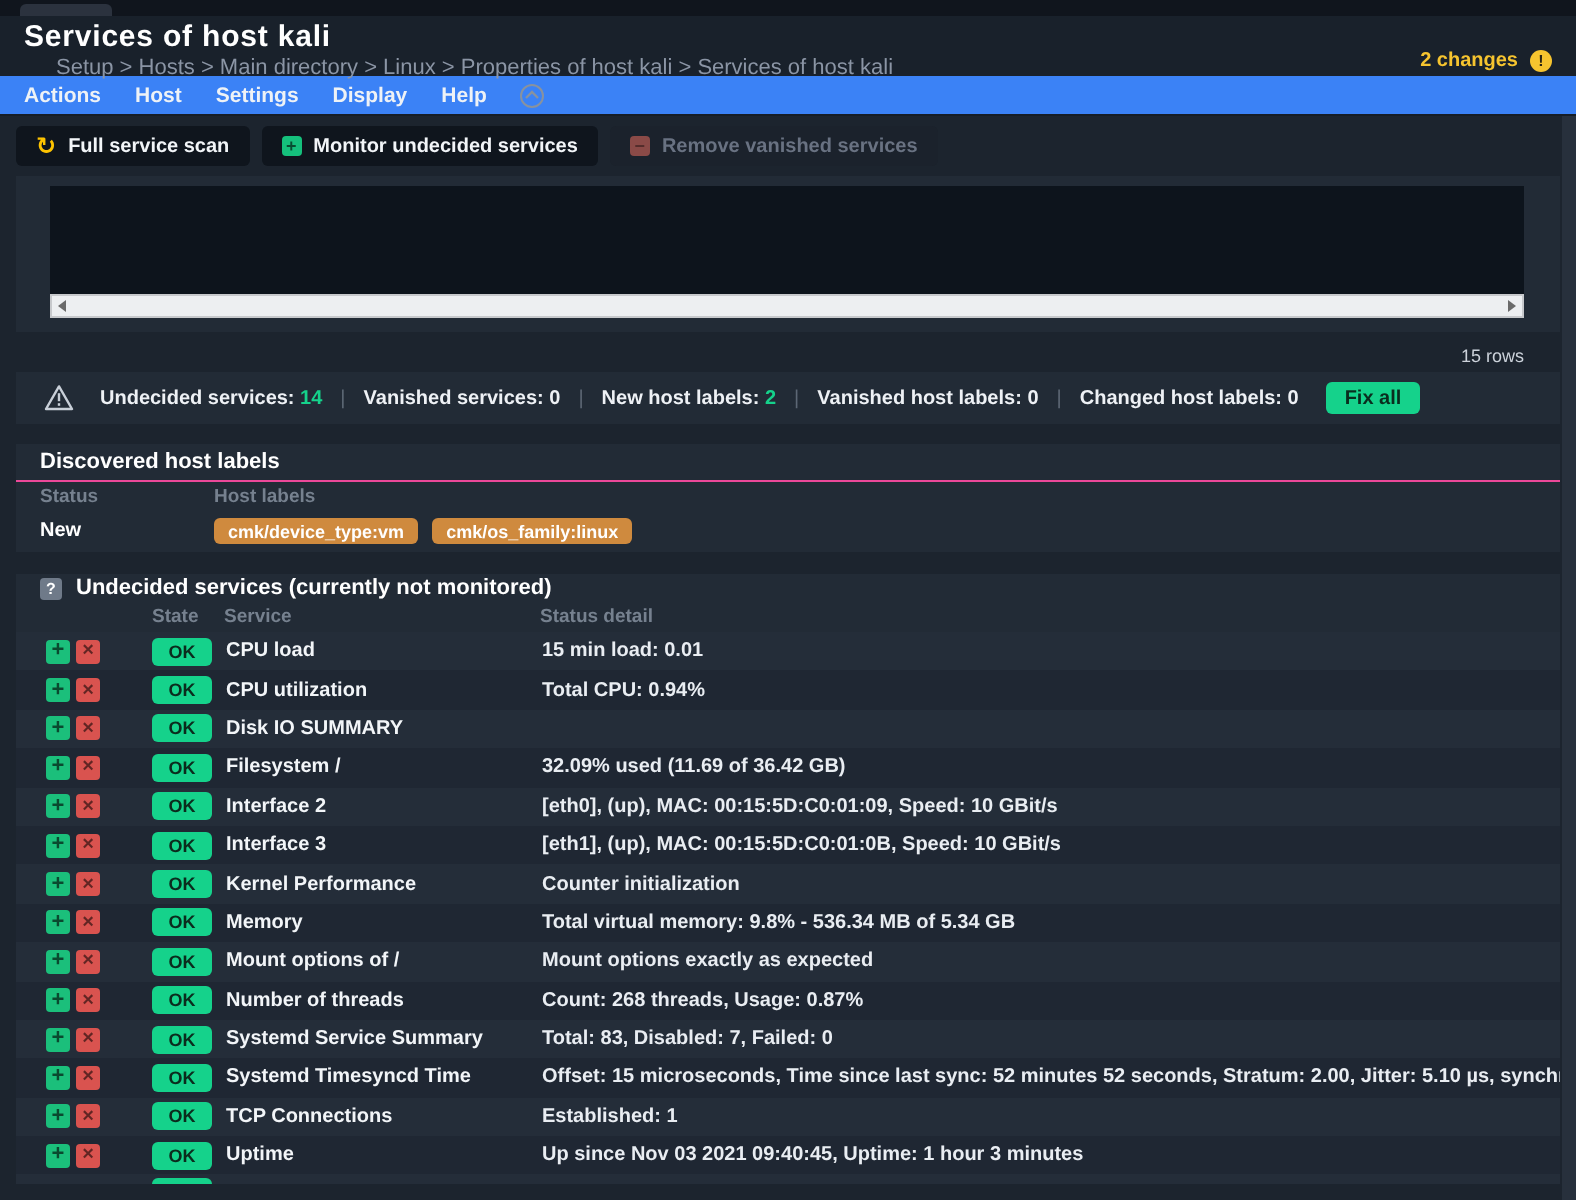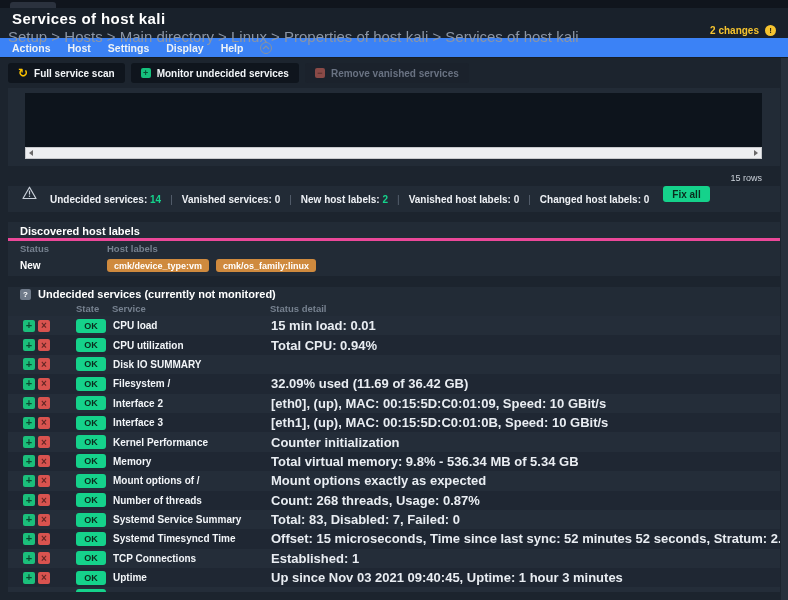--- a/index.html
+++ b/index.html
@@ -12,21 +12,21 @@
   }
   
   .top-strip { height:8px; background:#10151d; position:relative; }
   .browser-tab { position:absolute; left:10px; top:2px; width:46px; height:6px;
     background:#2b323e; border-radius:3px 3px 0 0; }
 
   
   .page-header { height:30px; background:#19212b; position:relative; }
   .page-title { position:absolute; left:12px; top:2px; font-size:15px; font-weight:bold;
     color:#ffffff; letter-spacing:.4px; }
-  .breadcrumb { position:absolute; left:8px; top:20px; font-size:15px; color:#8b95a5; }
+  .breadcrumb { position:absolute; left:28px; top:20px; font-size:11px; color:#8b95a5; }
   .changes-wrap { position:absolute; right:12px; top:17px; display:flex; align-items:center; gap:6px; }
   .changes-label { font-size:10px; font-weight:bold; color:#f6c42f; }
   .changes-icon { width:11px; height:11px; border-radius:50%; background:#f6c42f;
     color:#2a2413; font-size:8px; font-weight:bold; display:flex; align-items:center; justify-content:center; }
 
   
   .menubar { height:20px; background:#3b82f6; display:flex; align-items:center;
     padding-left:12px; gap:17px; border-bottom:1px solid #161d26; }
   .menu-item { font-size:10.5px; font-weight:bold; color:#eef2f6; cursor:default; }
   .collapse-btn { width:12px; height:12px; border:1px solid #88929f; border-radius:50%;
@@ -55,34 +55,34 @@
     border:1px solid #c7c9cc; display:flex; justify-content:space-between; align-items:center;
     padding:0 3px; }
   .arr { width:0; height:0; }
   .arr-left  { border-top:3px solid transparent; border-bottom:3px solid transparent; border-right:4px solid #6a6a6a; }
   .arr-right { border-top:3px solid transparent; border-bottom:3px solid transparent; border-left:4px solid #6a6a6a; }
   .rows-count { height:20px; line-height:24px; text-align:right; padding-right:26px;
     font-size:9px; color:#ccd2da; }
 
   
   .summary-bar { margin:0 8px; height:26px; background:#222b36; display:flex;
-    padding-left:14px; }
+    align-items:center; padding-left:14px; }
   .warn-icon { margin-right:13px; display:flex; }
   .sum-item { font-size:10px; font-weight:bold; color:#eef1f5; white-space:nowrap; }
   .sum-value { color:#eef1f5; }
   .sum-value.hl { color:#15d28b; }
   .sep { color:#5c6775; margin:0 9px; font-size:10px; }
   .fix-all { margin-left:14px; height:16px; background:#15d28b; color:#0a2d1e;
     border:none; border-radius:3px; padding:0 9px; font-size:10px; font-weight:bold;
     font-family:inherit; }
 
   
   .labels-section { margin:10px 8px 0; background:#222b36; }
   .sec-title { height:19px; line-height:18px; padding-left:12px; font-size:11px;
-    font-weight:bold; color:#ffffff; border-bottom:3px solid #ec4899; }
+    font-weight:bold; color:#ffffff; border-bottom:1px solid #ec4899; }
   .label-cols { display:grid; grid-template-columns:87px auto; height:14px;
     align-items:center; padding-left:12px; font-size:9.5px; font-weight:bold; color:#76818f; }
   .label-row { display:grid; grid-template-columns:87px auto; height:21px;
     align-items:center; padding-left:12px; }
   .status-new { font-size:10px; font-weight:bold; color:#ffffff; }
   .badges { display:flex; gap:7px; }
   .hl-badge { background:#cf8a3e; color:#ffffff; font-size:9px; font-weight:bold;
     padding:1.5px 7px; border-radius:3px; }
 
   
@@ -100,21 +100,21 @@
   .btn-add { width:12px; height:12px; background:#1bbf7b; border:none; border-radius:2px;
     color:rgba(0,0,0,.62); font-size:11px; font-weight:bold; line-height:11px; padding:0;
     font-family:inherit; }
   .btn-ignore { width:12px; height:12px; background:#d9534f; border:none; border-radius:2px;
     color:rgba(0,0,0,.55); font-size:10px; font-weight:bold; line-height:11px; padding:0;
     font-family:inherit; }
   .state-badge { width:30px; height:14px; background:#15d28b; border-radius:3px;
     color:#0b2b1d; font-size:9px; font-weight:bold; display:flex; align-items:center;
     justify-content:center; }
   .svc-name { font-size:10px; font-weight:bold; color:#f2f5f8; white-space:nowrap; }
-  .svc-detail { font-size:13px; font-weight:600; color:#e9edf2; white-space:nowrap; }
+  .svc-detail { font-size:10px; font-weight:600; color:#e9edf2; white-space:nowrap; }
   .svc-row.partial .state-badge { align-self:flex-start; margin-top:2px; }
 
   
   .v-scroll { position:absolute; right:0; top:58px; bottom:0; width:7px; background:#27303c; }
 </style>
 </head>
 <body>
 
 <div class="top-strip">
   <div class="browser-tab"></div>

